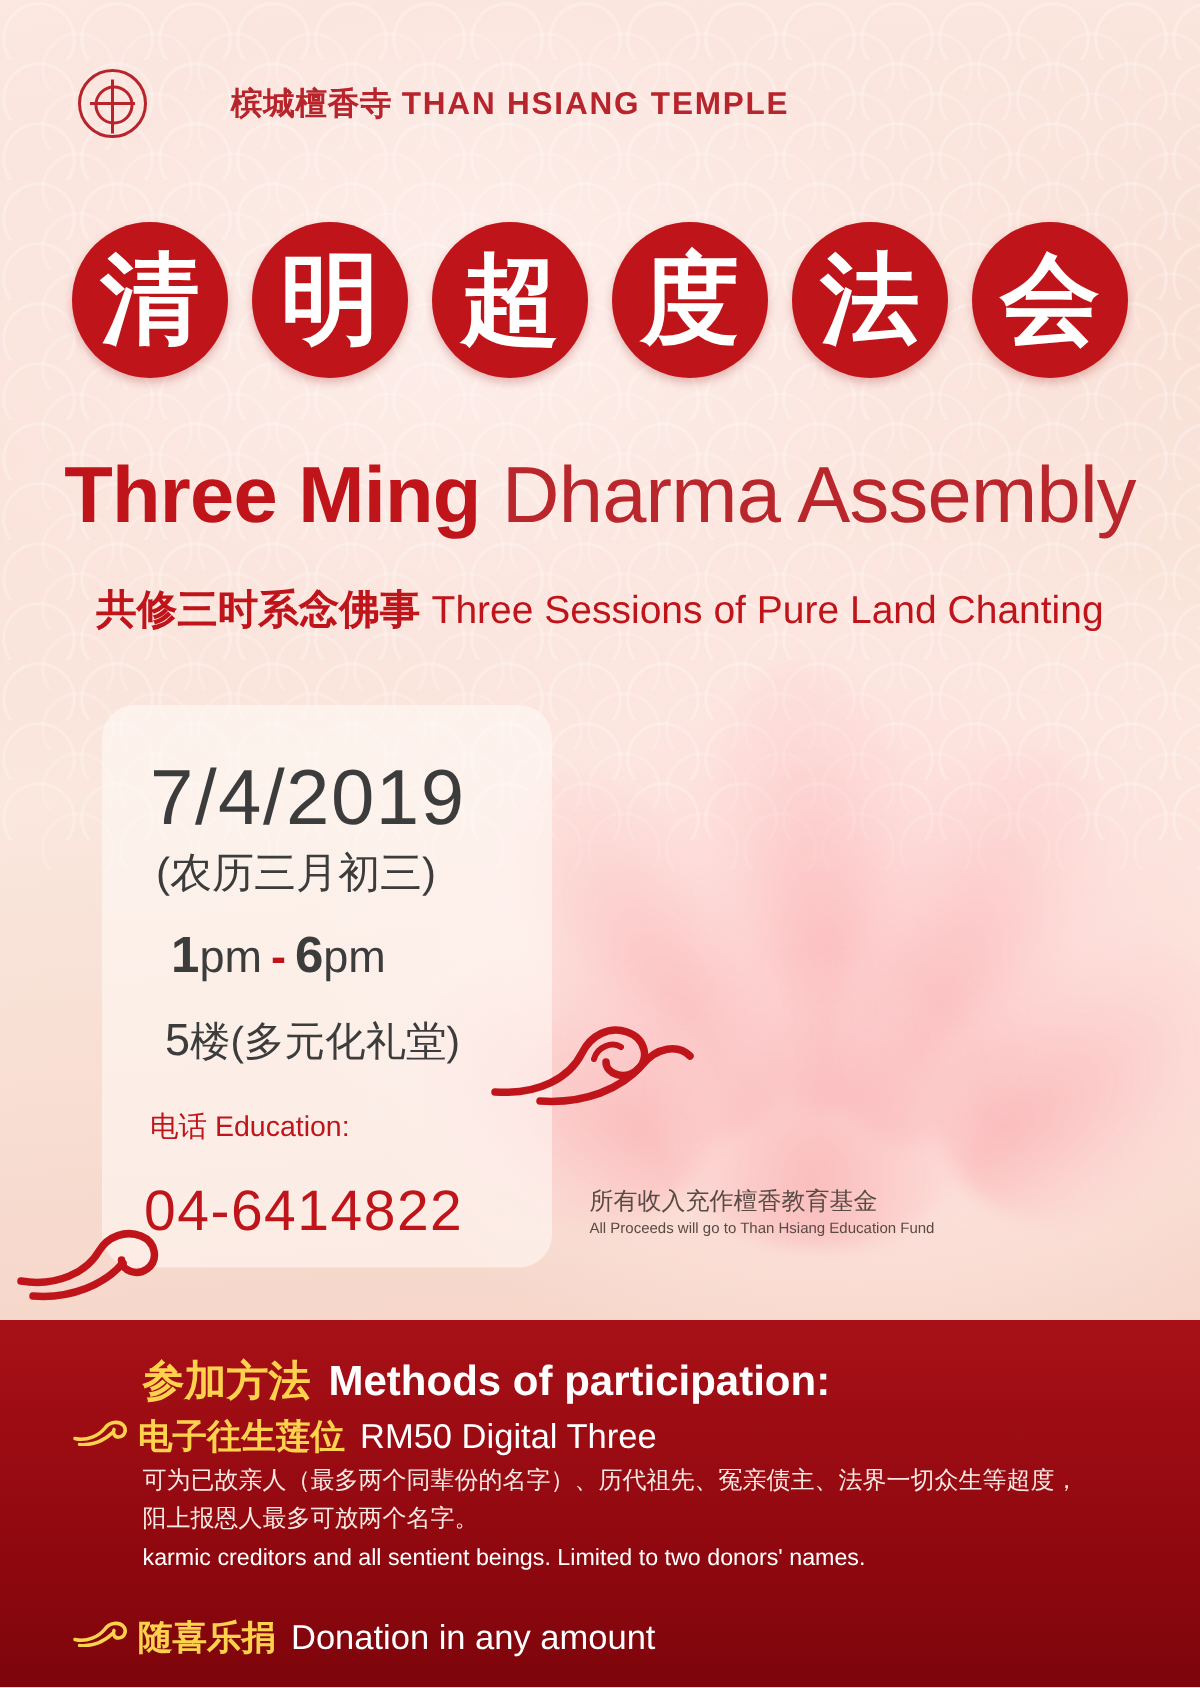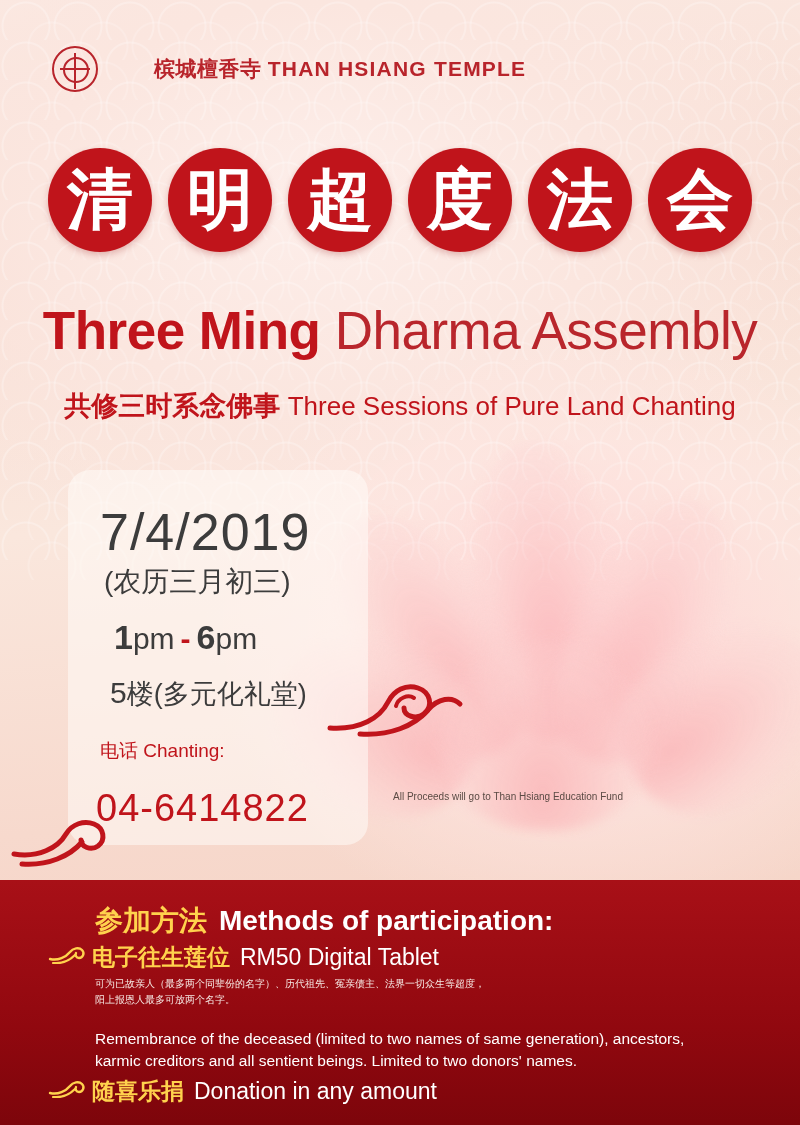--- a/index.html
+++ b/index.html
@@ -149,21 +149,21 @@
     font-size: 28px; color: #ffd24d; font-weight: 700;
   }
   .methods .en { color: #ffffff; font-weight: 700; padding-left: 12px; }
   .item-1 {
     position: absolute; left: 92px; top: 62px;
     font-size: 23px; color: #ffd24d; font-weight: 600;
   }
   .item-1 .en { color: #ffffff; font-weight: 400; padding-left: 10px; }
   .detail-cn {
     position: absolute; left: 95px; top: 96px; width: 640px;
-    font-size: 10px; color: #f7e9e4; line-height: 1.55;
+    font-size: 16px; color: #f7e9e4; line-height: 1.55;
   }
   .detail-en {
     position: absolute; left: 95px; top: 148px; width: 640px;
     font-size: 15.5px; color: #ffffff; line-height: 1.45;
   }
   .item-2 {
     position: absolute; left: 92px; top: 196px;
     font-size: 23px; color: #ffd24d; font-weight: 600;
   }
   .item-2 .en { color: #ffffff; font-weight: 400; padding-left: 10px; }
@@ -224,25 +224,26 @@
   <div class="time-line">
     <span class="big">1</span><span>pm</span><span class="dash">-</span><span class="big">6</span><span>pm</span>
   </div>
 
   <div class="venue-line">
     <span class="num">5</span><span>楼</span><span>(多元化礼堂)</span>
   </div>
 
   <div class="tel-label">
     <span>电话</span>
-    <span>Chanting:</span>
+    <span>Education:</span>
   </div>
   <div class="tel-number">04-6414822</div>
 
   <div class="proceeds">
+    <div class="cn">所有收入充作檀香教育基金</div>
     <div class="en">All Proceeds will go to Than Hsiang Education Fund</div>
   </div>
 
   <div class="swirl" style="left:310px; top:660px;">
     <svg width="160" height="80" viewBox="0 0 160 80">
       <path d="M20 68 C50 70 70 58 78 42 C84 30 96 24 108 28 C120 32 124 46 114 54 C106 60 94 56 94 48" fill="none" stroke="#c0141b" stroke-width="5" stroke-linecap="round"></path>
       <path d="M50 74 C80 76 104 66 118 50 C128 38 142 36 150 44" fill="none" stroke="#c0141b" stroke-width="5" stroke-linecap="round"></path>
       <path d="M86 46 C88 38 98 34 104 38" fill="none" stroke="#c0141b" stroke-width="4" stroke-linecap="round"></path>
     </svg>
   </div>
@@ -258,29 +259,28 @@
       <span>参加方法</span><span class="en">Methods of participation:</span>
     </div>
 
     <div class="bullet" style="left:48px; top:64px;">
       <svg width="40" height="20" viewBox="0 0 40 20">
         <path d="M2 15 C10 17 18 13 22 8 C25 4 31 3 34 6 C37 9 35 14 31 14 C28 14 27 11 28 9" fill="none" stroke="#ffd24d" stroke-width="2.4" stroke-linecap="round"></path>
         <path d="M5 19 C14 20 22 16 27 11" fill="none" stroke="#ffd24d" stroke-width="2.2" stroke-linecap="round"></path>
       </svg>
     </div>
     <div class="item-1">
-      <span>电子往生莲位</span><span class="en">RM50 Digital Tablet</span>
+      <span>电子往生莲位</span><span class="en">RM50 Digital Three</span>
     </div>
 
     <div class="detail-cn">
       <div>可为已故亲人（最多两个同辈份的名字）、历代祖先、冤亲债主、法界一切众生等超度，</div>
       <div>阳上报恩人最多可放两个名字。</div>
     </div>
     <div class="detail-en">
-      <div>Remembrance of the deceased (limited to two names of same generation), ancestors,</div>
       <div>karmic creditors and all sentient beings. Limited to two donors' names.</div>
     </div>
 
     <div class="bullet" style="left:48px; top:198px;">
       <svg width="40" height="20" viewBox="0 0 40 20">
         <path d="M2 15 C10 17 18 13 22 8 C25 4 31 3 34 6 C37 9 35 14 31 14 C28 14 27 11 28 9" fill="none" stroke="#ffd24d" stroke-width="2.4" stroke-linecap="round"></path>
         <path d="M5 19 C14 20 22 16 27 11" fill="none" stroke="#ffd24d" stroke-width="2.2" stroke-linecap="round"></path>
       </svg>
     </div>
     <div class="item-2">

